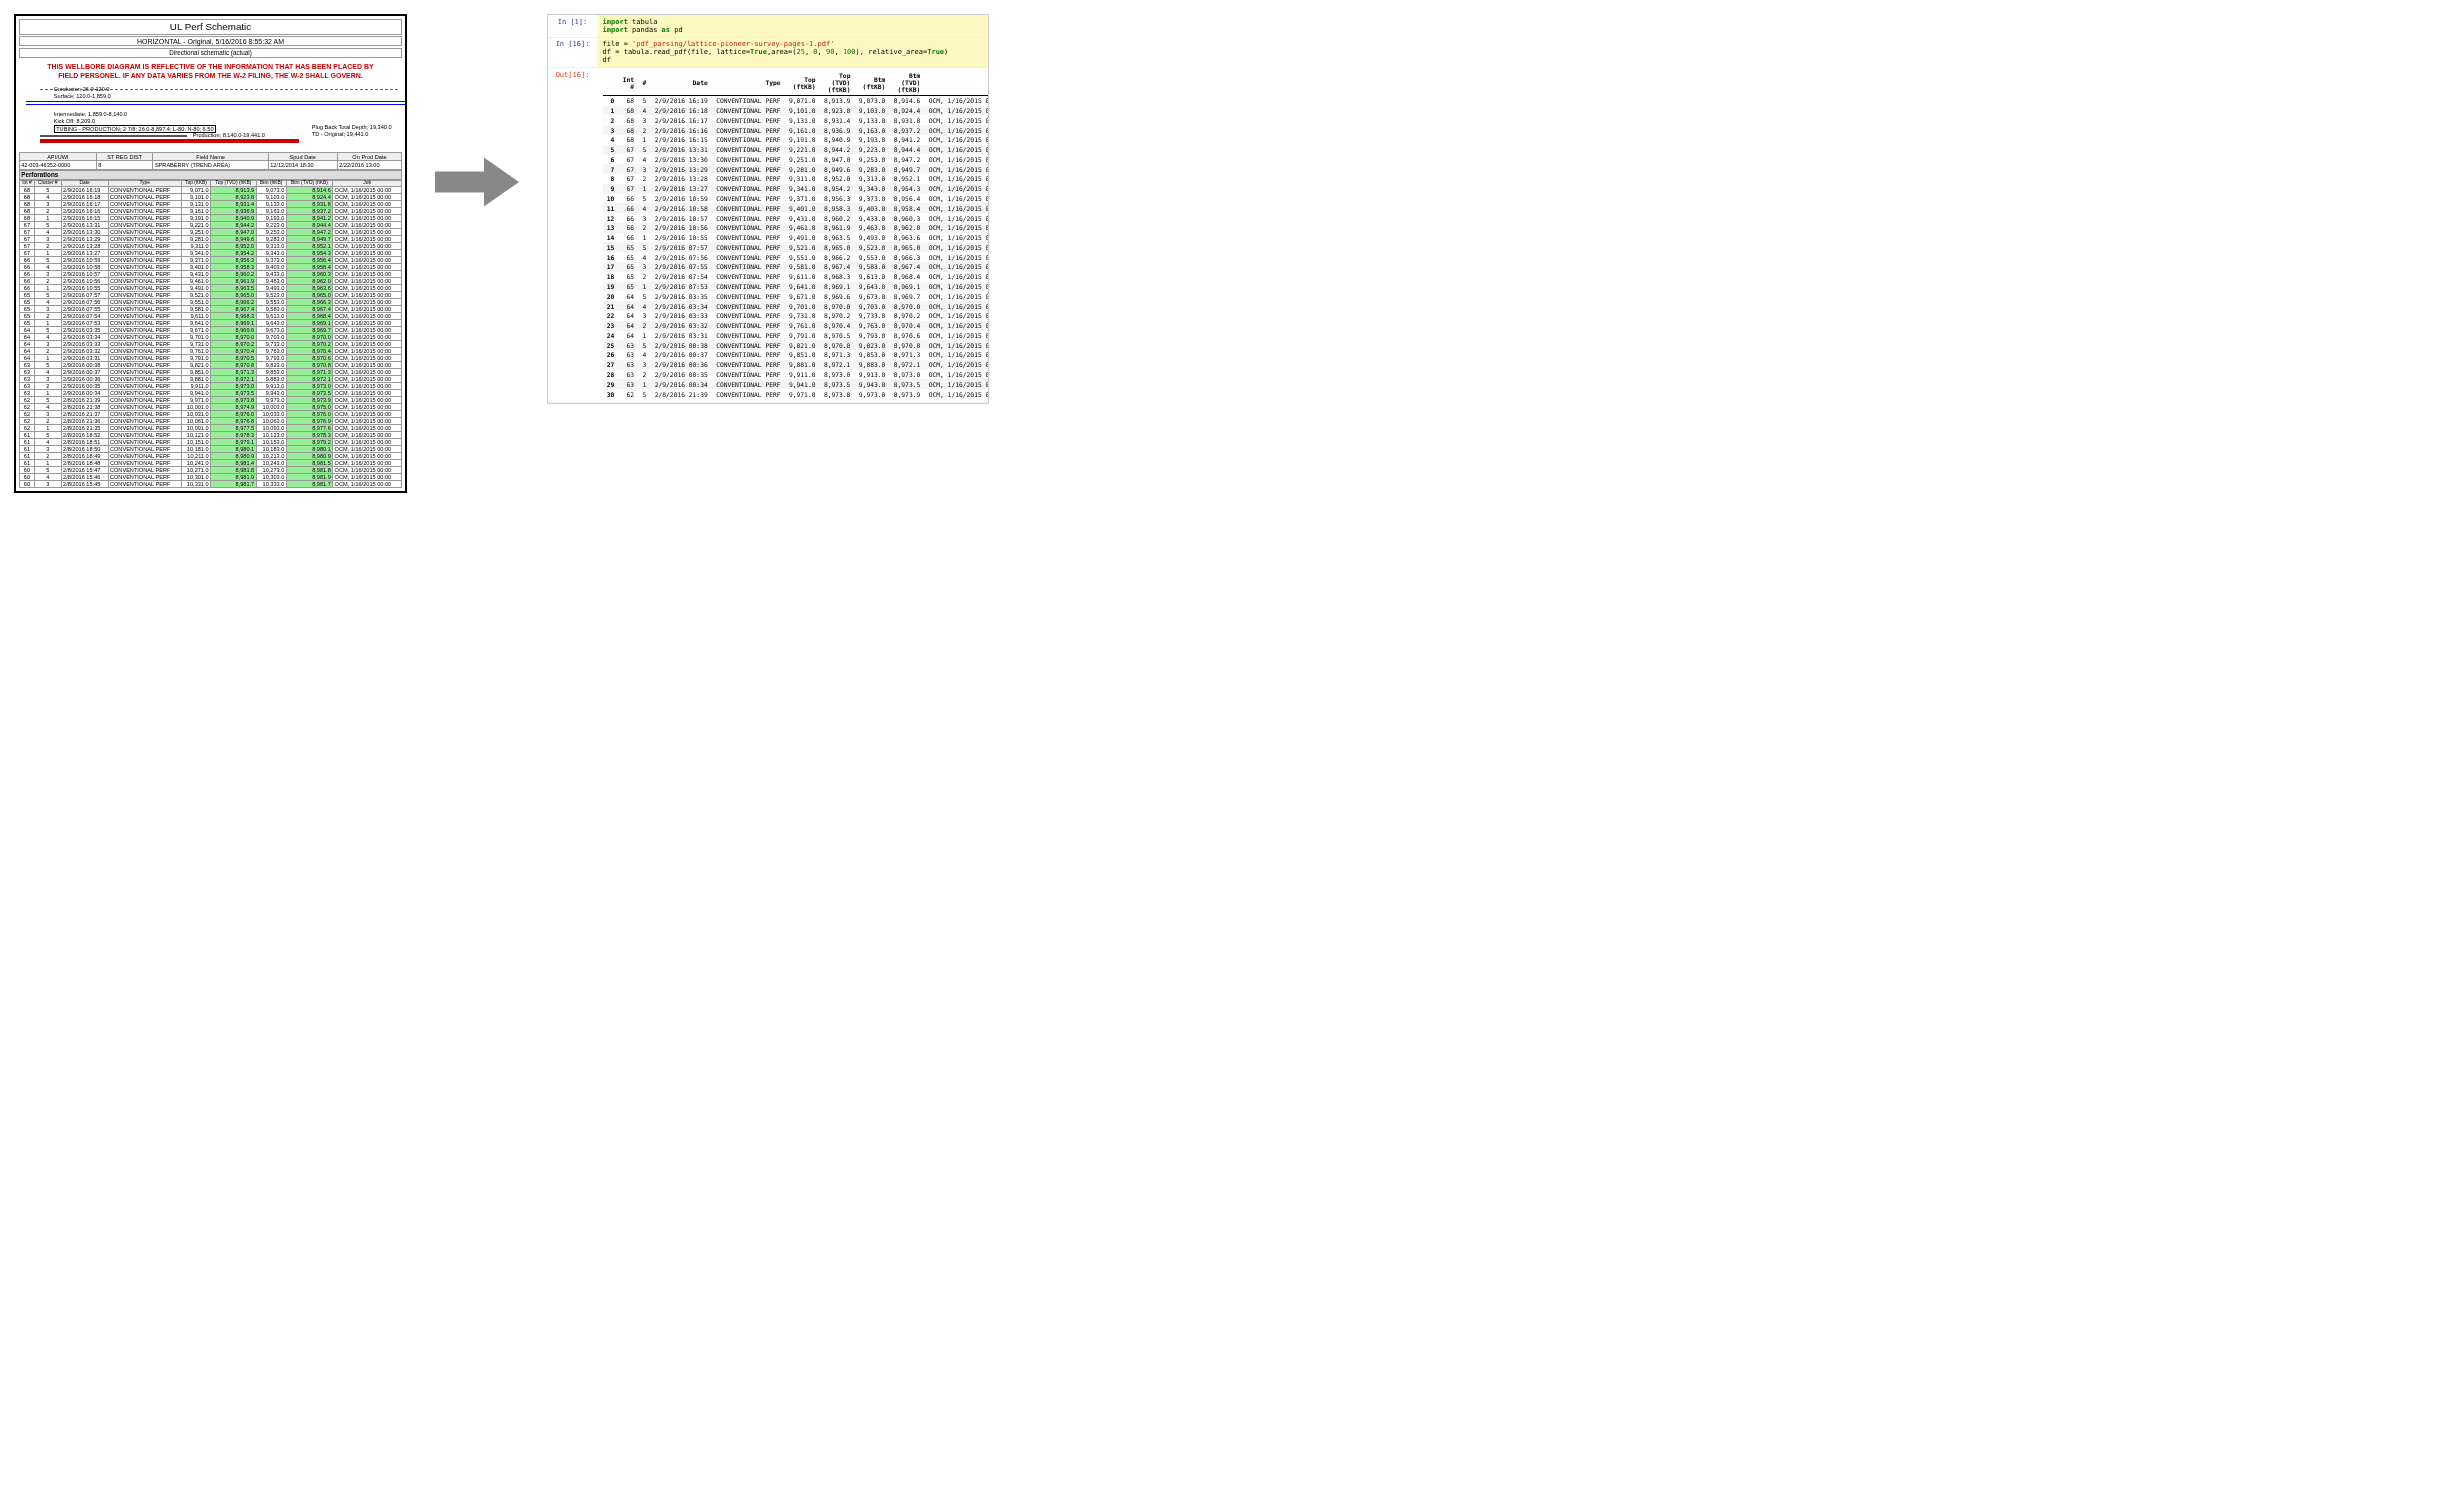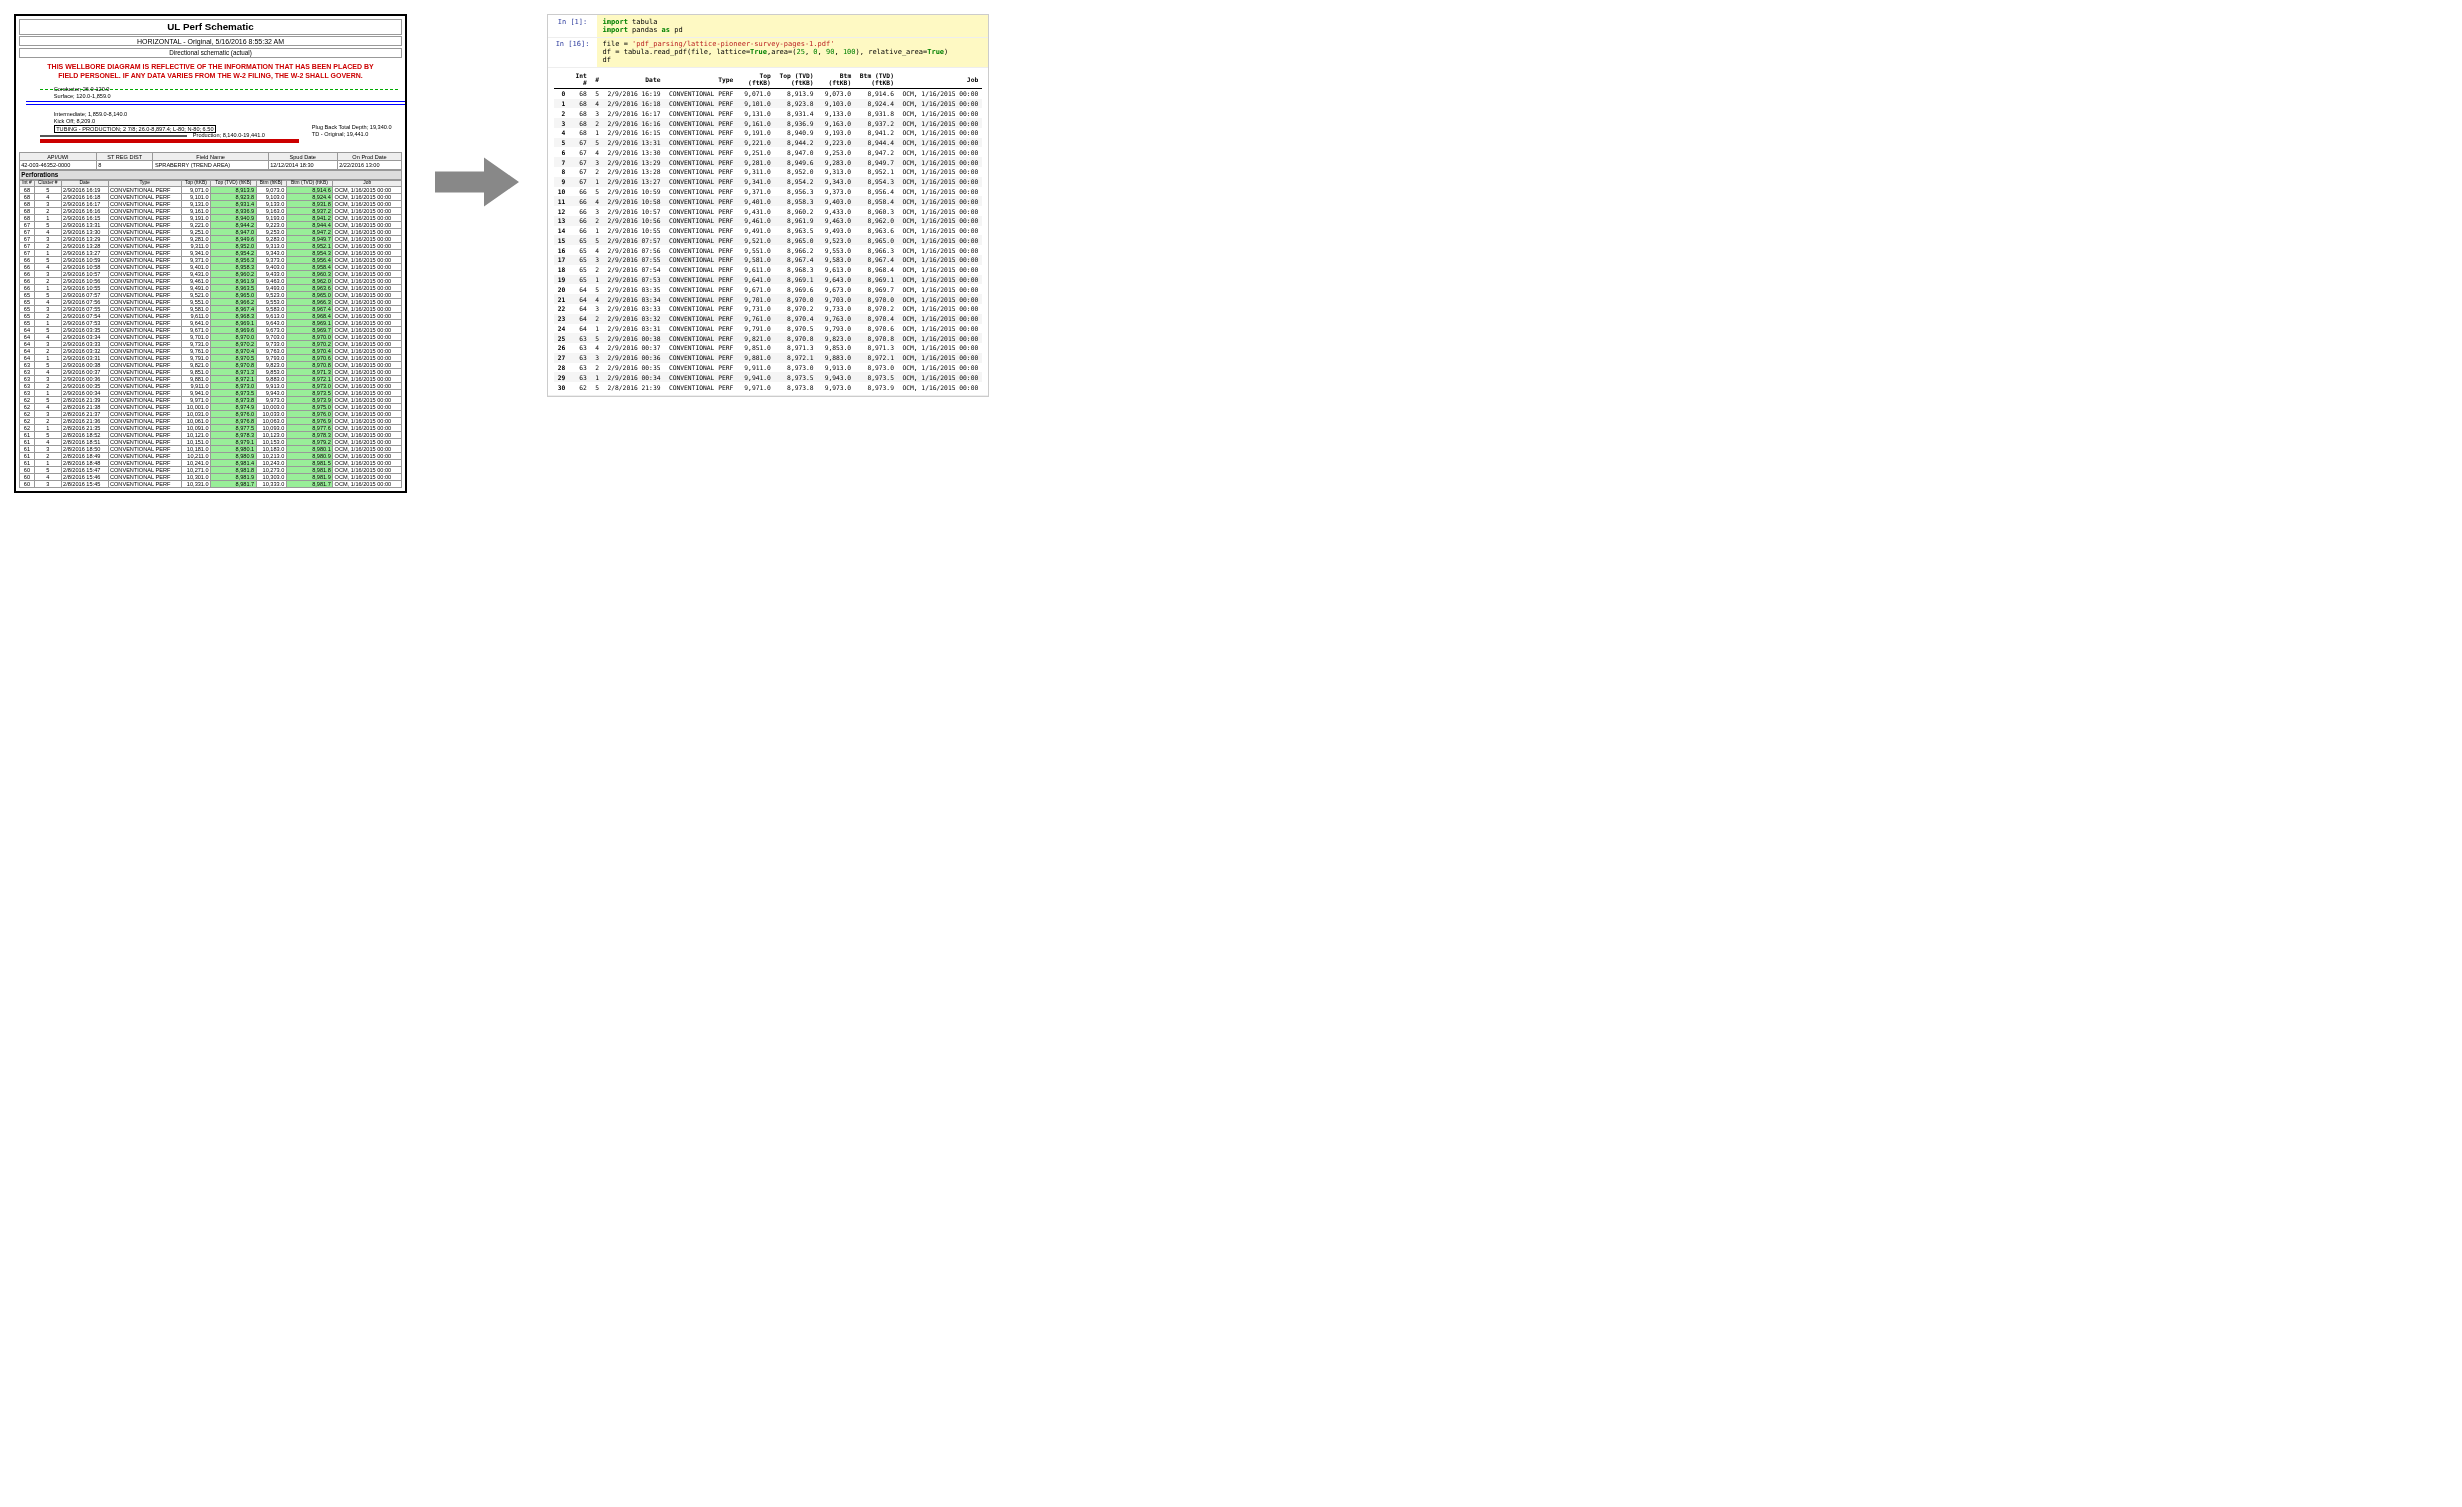--- a/index.html
+++ b/index.html
@@ -1,19 +1,19 @@
 <!DOCTYPE html>
 <html style="font-size:11.2px"><head>
 <meta charset="utf-8">
 <style>
 *{box-sizing:border-box;margin:0;padding:0}
 body{font-family:Arial,Helvetica,sans-serif;font-size:6.3px;background:#fff;color:#000;padding:14px}
 .page{display:flex;align-items:flex-start;gap:28px}
 .doc{border:2.1px solid #000;width:393px;padding:2.8px;background:#fff}
-.title-block{text-align:center;font-weight:bold;font-size:9.8px;border:0.7px solid #999;padding:1.4px;margin-bottom:1.4px}
+.title-block{text-align:center;font-weight:normal;font-size:9.8px;border:0.7px solid #999;padding:1.4px;margin-bottom:1.4px}
 .subtitle{text-align:center;font-size:7px;border:0.7px solid #999;padding:0.7px;margin-bottom:1.4px}
 .subtitle2{text-align:center;font-size:6.3px;border:0.7px solid #999;padding:0.7px;margin-bottom:1.4px}
 .warning{color:#c00;font-weight:bold;text-align:center;font-size:7px;padding:2.8px 7px;line-height:1.3}
 .schematic{height:63px;position:relative;margin:2.8px 0;font-size:5.6px}
 .sch-label{position:absolute;white-space:nowrap}
 .sch-green{position:absolute;border-top:1.4px dashed #0a0}
 .sch-blue{position:absolute;border-top:1.4px solid #00f}
 .sch-line{position:absolute;background:#555}
 .sch-red{position:absolute;background:#c00}
 .meta-table{width:100%;border-collapse:collapse;font-size:5.6px}
@@ -597,20 +597,21 @@
       <pre class="cell-body" id="code1"><span class="kw">import</span> tabula
 <span class="kw">import</span> pandas <span class="kw">as</span> pd</pre>
     </div>
     <div class="cell">
       <div class="prompt in">In [16]:</div>
       <pre class="cell-body" id="code16">file = <span class="str">'pdf_parsing/lattice-pioneer-survey-pages-1.pdf'</span>
 df = tabula.read_pdf(file, lattice=<span class="kw">True</span>,area=(<span class="num-lit">25</span>, <span class="num-lit">0</span>, <span class="num-lit">90</span>, <span class="num-lit">100</span>), relative_area=<span class="kw">True</span>)
 df</pre>
     </div>
     <div class="cell">
+      <div class="prompt out">Out[16]:</div>
       <div class="cell-body plain">
         <table class="df-table">
           <thead>
               <tr id="df-hdr">
                 <th class="idx"></th>
                 <th>Int #</th>
                 <th>#</th>
                 <th>Date</th>
                 <th>Type</th>
                 <th>Top (ftKB)</th>

